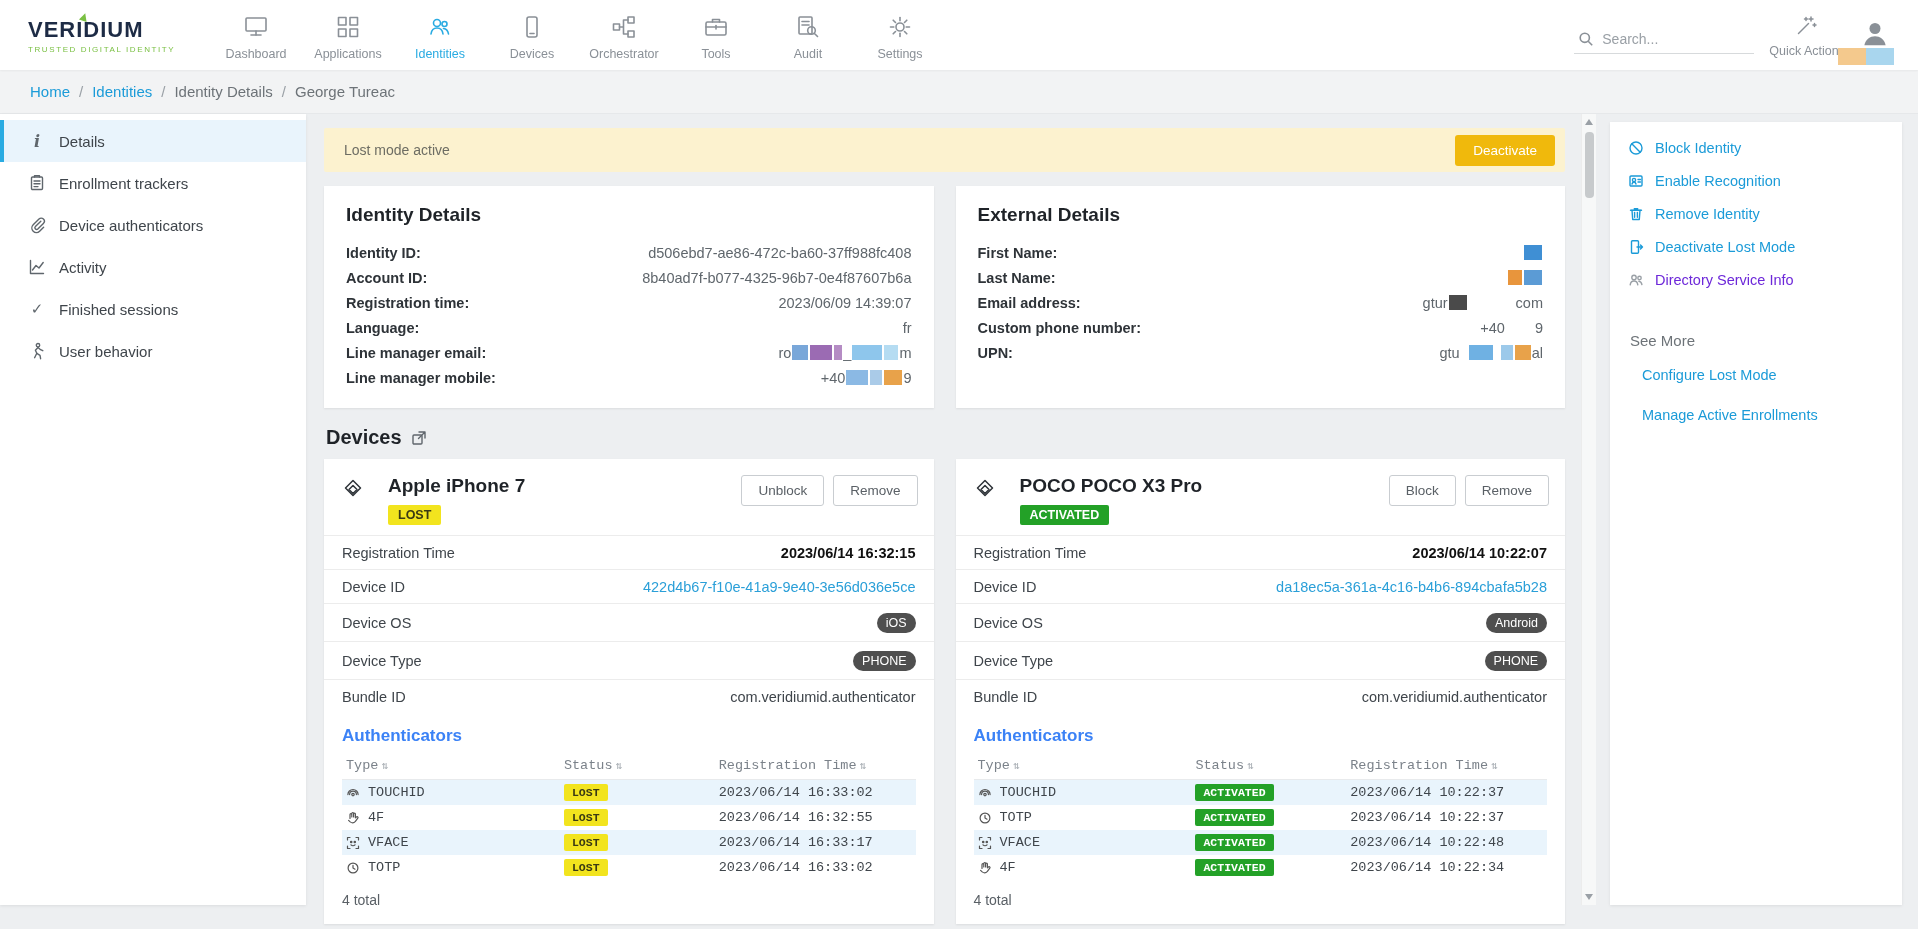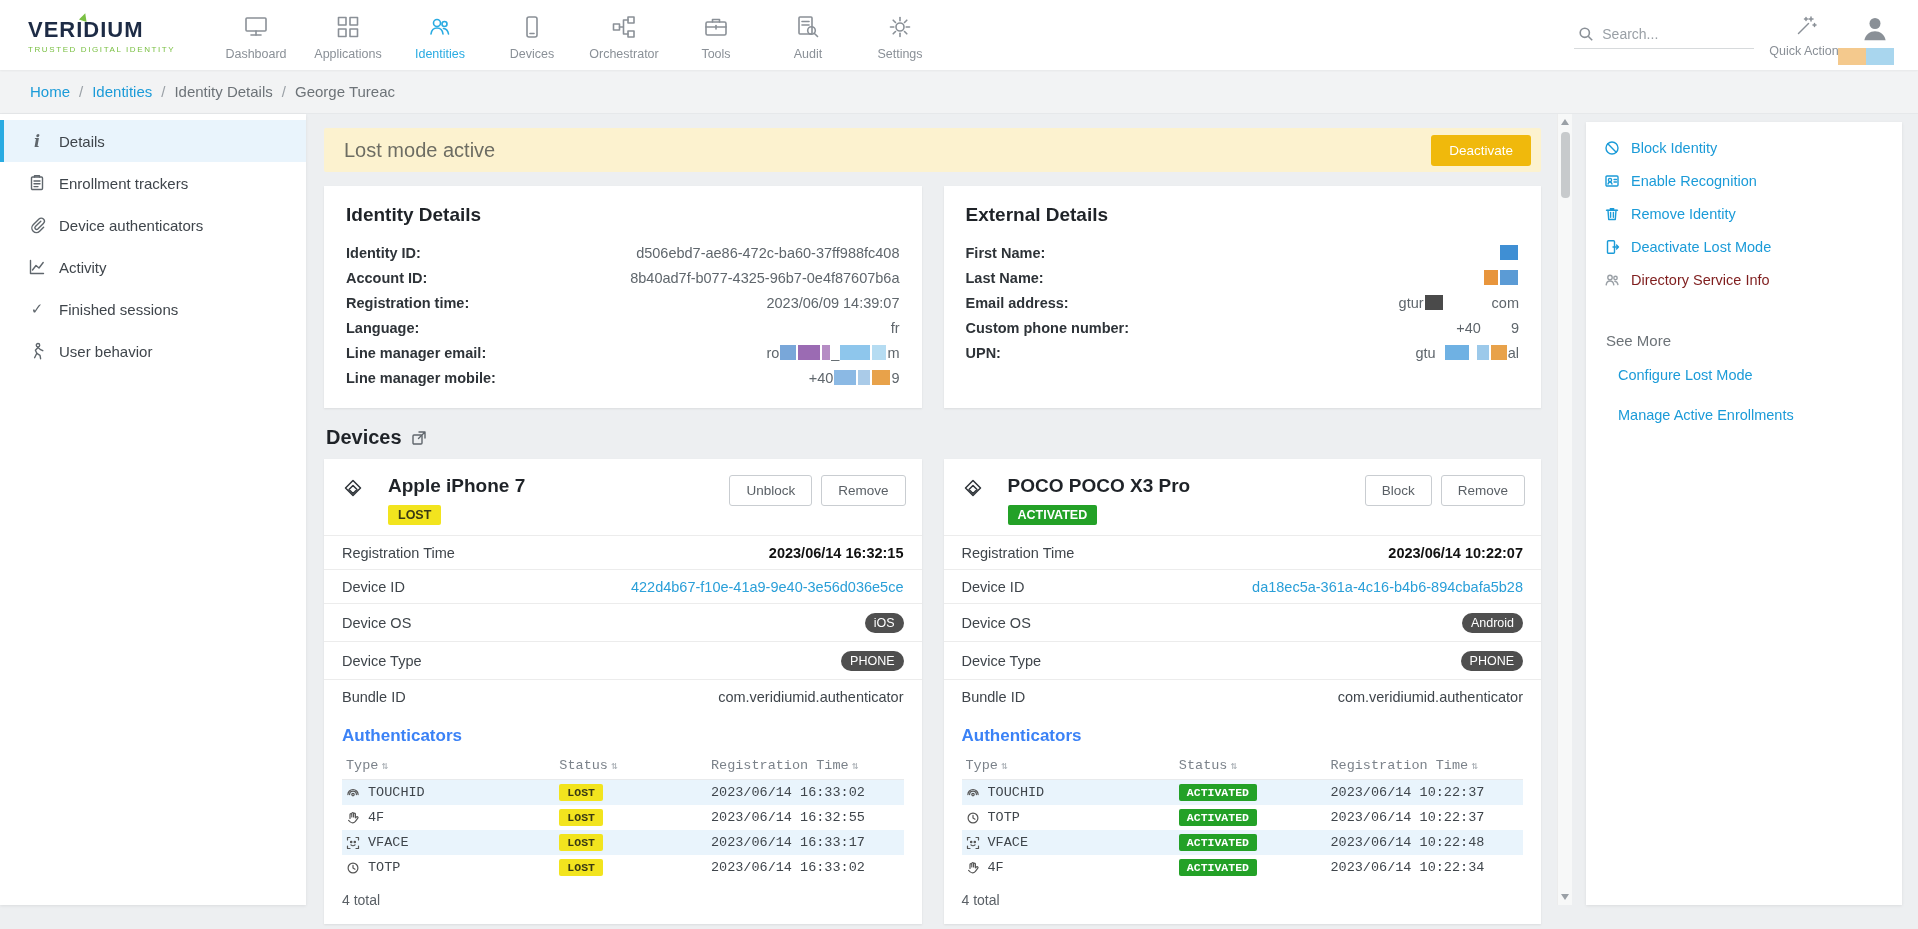--- a/index.html
+++ b/index.html
@@ -12,21 +12,21 @@
   .logo { width:170px; position:relative; }
   .logo-name { font-size:22px; font-weight:700; color:#1d2b45; letter-spacing:1px; }
   .logo-accent { position:absolute; left:52px; top:-4px; width:0; height:0; border-left:4px solid transparent; border-right:4px solid transparent; border-bottom:8px solid #7ac043; transform:rotate(18deg); }
   .logo-tag { font-size:8px; color:#7ac043; letter-spacing:1.6px; margin-top:2px; }
   .nav-items { display:flex; margin-left:12px; }
   .nav-item { width:92px; display:flex; flex-direction:column; align-items:center; gap:7px; cursor:pointer; padding-top:4px; }
   .nav-label { font-size:12.5px; color:#8a9097; }
   .nav-item svg { stroke:#8a9097; fill:none; stroke-width:1.6; stroke-linecap:round; stroke-linejoin:round; }
   .nav-item.active .nav-label { color:#29abe2; }
   .nav-item.active svg { stroke:#29abe2; }
-  .topnav-right { margin-left:auto; display:flex; align-items:flex-start; gap:15px; }
+  .topnav-right { margin-left:auto; display:flex; align-items:center; gap:15px; }
   .search { display:flex; align-items:center; gap:8px; border-bottom:1px solid #d7dadc; padding:6px 4px; width:180px; margin-top:8px; }
   .search svg { stroke:#8a9097; fill:none; stroke-width:1.6; }
   .search input { border:none; outline:none; font-size:14px; color:#555; width:130px; font-family:"Liberation Sans",sans-serif; background:transparent; }
   .search input::placeholder { color:#9aa0a6; }
   .qa { display:flex; flex-direction:column; align-items:center; gap:6px; cursor:pointer; padding-top:2px; }
   .qa svg { stroke:#8a9097; fill:none; stroke-width:1.5; stroke-linecap:round; }
   .qa-label { font-size:12.5px; color:#8a9097; }
   .avatar { cursor:pointer; padding-top:2px; }
   .avatar svg { fill:#8a9097; }
   .chips { position:absolute; right:24px; top:48px; display:flex; }
@@ -47,21 +47,21 @@
   .sidebar { width:306px; background:#fff; box-shadow:0 1px 3px rgba(0,0,0,.08); height:calc(100% - 24px); padding-top:6px; flex:none; }
   .side-item { height:42px; display:flex; align-items:center; gap:13px; padding:0 14px 0 24px; font-size:15px; color:#3f454b; border-left:4px solid transparent; cursor:pointer; }
   .side-item.active { background:#e9f4fc; border-left-color:#29abe2; }
   .side-item svg { stroke:#5f666c; fill:none; stroke-width:1.4; stroke-linecap:round; stroke-linejoin:round; }
   .glyph-ic { width:18px; text-align:center; color:#5f666c; font-size:15px; }
   .glyph-info { font-family:"DejaVu Serif", serif; font-style:italic; font-weight:700; font-size:16px; }
 
   
   .main { flex:1; padding:14px 16px 0 18px; display:flex; flex-direction:column; overflow:hidden; }
   .banner { height:44px; background:#fcf2cf; display:flex; align-items:center; justify-content:space-between; padding:0 10px 0 20px; border-radius:2px; flex:none; }
-  .banner-text { font-size:20px; color:#6d6d63; }
+  .banner-text { font-size:14px; color:#6d6d63; }
   .deactivate-btn { background:#f0b90c; border:none; color:#fff; font-size:13.5px; padding:8px 18px; border-radius:3px; cursor:pointer; font-family:"Liberation Sans",sans-serif; }
 
   .cards-row { display:flex; gap:22px; margin-top:14px; align-items:stretch; }
   .card { background:#fff; box-shadow:0 1px 2px rgba(0,0,0,.08); flex:1; padding:18px 22px; }
   .card h2 { font-size:19px; color:#1f2328; margin-bottom:14px; }
   .f-row { display:flex; justify-content:space-between; align-items:center; padding:4.5px 0; font-size:14.5px; }
   .f-label { font-weight:700; color:#2e3338; }
   .f-value { color:#5f666c; text-align:right; display:flex; align-items:center; justify-content:flex-end; }
   .redact-block { display:inline-block; height:15px; vertical-align:middle; margin:0 1px; }
   .redact-gap { display:inline-block; height:1px; }
@@ -101,24 +101,24 @@
   .auth-total { padding:12px 18px 14px; font-size:14px; color:#5a6066; }
 
   
   .scrollbar { width:15px; background:#f7f8f8; border-left:1px solid #ececec; position:relative; flex:none; margin-bottom:24px; }
   .sb-arrow { position:absolute; left:3px; width:0; height:0; border-left:4.5px solid transparent; border-right:4.5px solid transparent; }
   .sb-up { top:5px; border-bottom:6px solid #9aa0a6; }
   .sb-down { bottom:5px; border-top:6px solid #9aa0a6; }
   .sb-thumb { position:absolute; top:18px; left:3px; width:9px; height:66px; background:#c7cacc; border-radius:4px; cursor:pointer; }
 
   
-  .right-panel { width:316px; background:#fff; box-shadow:0 1px 3px rgba(0,0,0,.08); margin:8px 16px 24px 14px; padding:18px 18px; flex:none; font-size:14.5px; height:calc(100% - 32px); }
+  .right-panel { width:292px; background:#fff; box-shadow:0 1px 3px rgba(0,0,0,.08); margin:8px 16px 24px 14px; padding:18px 18px; flex:none; font-size:14.5px; height:calc(100% - 32px); }
   .action { display:flex; align-items:center; gap:11px; color:#1b9bd8; margin-bottom:17px; cursor:pointer; }
   .action svg { stroke:#1b9bd8; fill:none; stroke-width:1.4; stroke-linecap:round; stroke-linejoin:round; }
-  .action.disabled { color:#7f1d1d; cursor:default; }
+  .action.disabled { color:#6d28d9; cursor:default; }
   .action.disabled svg { stroke:#9aa0a6; }
   .see-more-title { color:#6d7378; margin:44px 0 18px 2px; font-size:15px; }
   .see-more-link { display:block; color:#1b9bd8; margin:0 0 24px 14px; cursor:pointer; font-size:14.5px; }
 </style>
 </head>
 <body>
 
 <header class="topnav">
   <div class="logo">
     <span class="logo-accent"></span>

